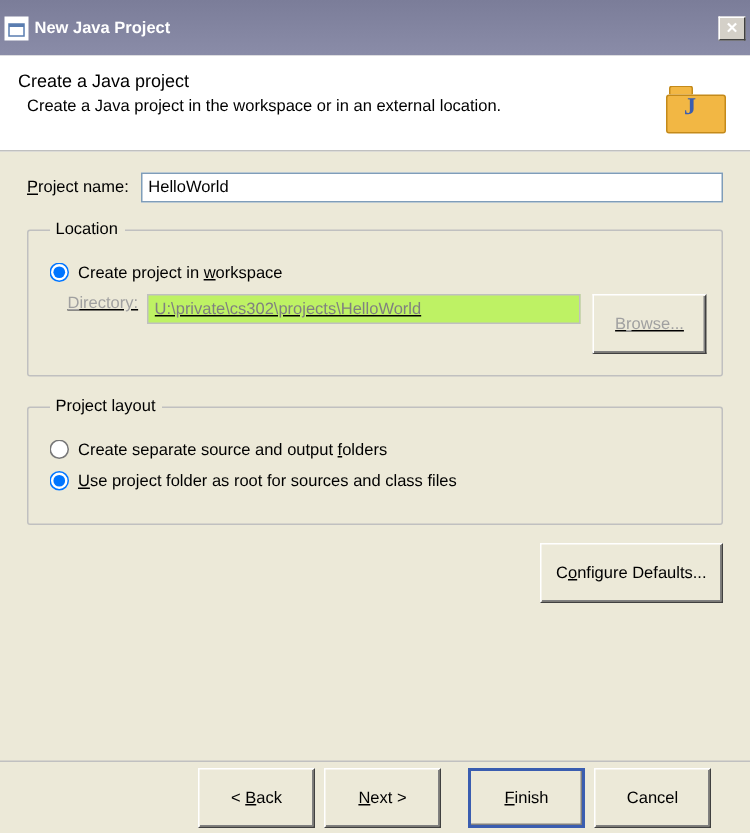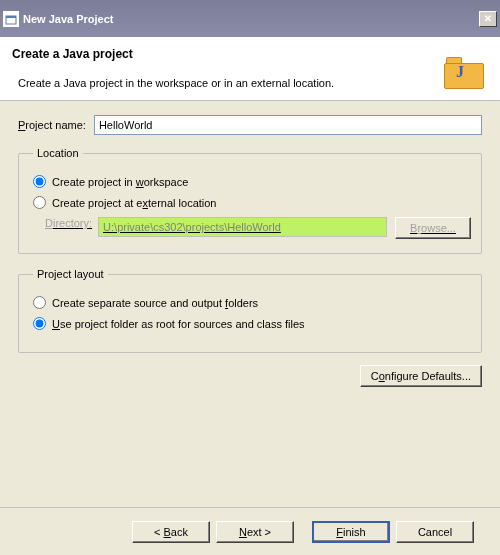--- a/index.html
+++ b/index.html
@@ -2,41 +2,41 @@
 <html><head>
 <meta charset="utf-8">
 <style>
 * { box-sizing: border-box; margin: 0; padding: 0; }
 body { font-family: Tahoma, sans-serif; font-size: 11px; background: #ece9d8; width: 500px; height: 555px; overflow: hidden; }
 .titlebar { height: 37px; background: linear-gradient(#7b7d99, #8a8ca8); display: flex; align-items: center; padding: 0 3px; color: #fff; font-weight: bold; }
 .titlebar .icon-slot { width: 16px; height: 16px; background: #fff; margin-right: 4px; display:flex; align-items:center; justify-content:center; }
 .titlebar .title { flex: 1; font-size: 11px; }
 .titlebar .closebtn { width: 18px; height: 16px; background: #d4d0c8; border: 1px solid #fff; border-right-color:#404040; border-bottom-color:#404040; display:flex; align-items:center; justify-content:center; font-size: 10px; font-family: Arial; cursor: pointer; }
 .banner { background: #fff; height: 64px; border-bottom: 1px solid #c0c0c0; padding: 10px 12px; position: relative; }
-.banner h1 { font-size: 12px; font-weight: bold; color: #000; margin-bottom: 16px; }
+.banner h1 { font-size: 12px; font-weight: normal; color: #000; margin-bottom: 4px; }
 .banner p { font-size: 11px; color: #000; margin-left: 6px; }
 .banner .wizicon { position: absolute; right: 12px; top: 10px; width: 44px; height: 42px; }
 .wizicon .folder { width: 40px; height: 26px; background: #f2b744; border: 1px solid #c48a1a; border-radius: 2px; position: absolute; bottom: 0; }
 .wizicon .tab { width: 16px; height: 6px; background: #f2b744; border: 1px solid #c48a1a; border-bottom: none; border-radius: 2px 2px 0 0; position: absolute; bottom: 26px; left: 2px; }
 .wizicon .j { position:absolute; left:12px; top:16px; font-size:16px; font-weight:bold; color:#3a5db0; font-family: Georgia, serif; }
 .content { padding: 14px 18px 10px 18px; }
 .row { display: flex; align-items: center; margin-bottom: 12px; }
 .row label.lbl { margin-right: 8px; text-decoration: underline; text-decoration-color: transparent; }
 .row label.lbl .mn { text-decoration: underline; }
 .textfield { flex: 1; height: 20px; border: 1px solid #7f9db9; padding: 2px 4px; font: inherit; background:#fff; }
 fieldset { border: 1px solid #c0c0c0; border-radius: 2px; padding: 12px 10px 14px 10px; margin-bottom: 14px; position: relative; }
 legend { padding: 0 4px; color: #000; margin-left: 4px; }
 .radio-row { display: flex; align-items: center; margin: 4px 0 8px 4px; }
 .radio-row input { margin-right: 6px; }
 .radio-row label .mn { text-decoration: underline; }
 .dir-row { display:flex; align-items:flex-start; margin: 6px 0 0 16px; text-decoration: underline; }
 .dir-row .dirlbl { color: #a0a0a0; margin-right: 6px; }
 .dir-row .dirlbl .mn { text-decoration: underline; }
 .dir-input { flex:1; height: 20px; border: 1px solid #c0c0c0; background: #bef264; color: #808080; padding: 2px 4px; font: inherit; margin-right: 8px; }
-.btn { height: 22px; min-width: 76px; background: #ece9d8; border: 1px solid #404040; border-top-color:#fff; border-left-color:#fff; box-shadow: inset -1px -1px 0 #808080, inset 1px 1px 0 #ece9d8; font: inherit; padding: 0 10px; cursor: pointer; }
+.btn { height: 40px; min-width: 76px; background: #ece9d8; border: 1px solid #404040; border-top-color:#fff; border-left-color:#fff; box-shadow: inset -1px -1px 0 #808080, inset 1px 1px 0 #ece9d8; font: inherit; padding: 0 10px; cursor: pointer; }
 .btn:disabled { color: #a0a0a0; cursor: default; }
 .btn .mn { text-decoration: underline; }
 .right-row { display:flex; justify-content:flex-end; margin-top: -2px; margin-bottom: 10px; }
 .footer { position:absolute; bottom:0; left:0; right:0; height: 48px; border-top: 1px solid #c0c0c0; display:flex; align-items:center; justify-content:flex-end; padding: 0 26px; gap: 6px; background:#ece9d8; }
 .footer .btn { min-width: 78px; }
 .footer .spacer { width: 6px; }
 </style>
 </head>
 <body>
 
@@ -69,24 +69,20 @@
     <label class="lbl"><span class="mn">P</span><span>roject name:</span></label>
     <input class="textfield" type="text" value="HelloWorld" style="">
   </div>
 
   <fieldset>
     <legend>Location</legend>
     <div class="radio-row">
       <input type="radio" name="loc" checked="" style="">
       <label><span>Create project in </span><span class="mn">w</span><span>orkspace</span></label>
     </div>
-    <div class="radio-row">
-      <input type="radio" name="loc" style="">
-      <label><span>Create project at e</span><span class="mn">x</span><span>ternal location</span></label>
-    </div>
     <div class="dir-row">
       <span class="dirlbl"><span class="mn">D</span><span>irectory:</span></span>
       <input class="dir-input" disabled="" value="U:\private\cs302\projects\HelloWorld" style="">
       <button class="btn" disabled=""><span>B</span><span class="mn">r</span><span>owse...</span></button>
     </div>
   </fieldset>
 
   <fieldset>
     <legend>Project layout</legend>
     <div class="radio-row">

